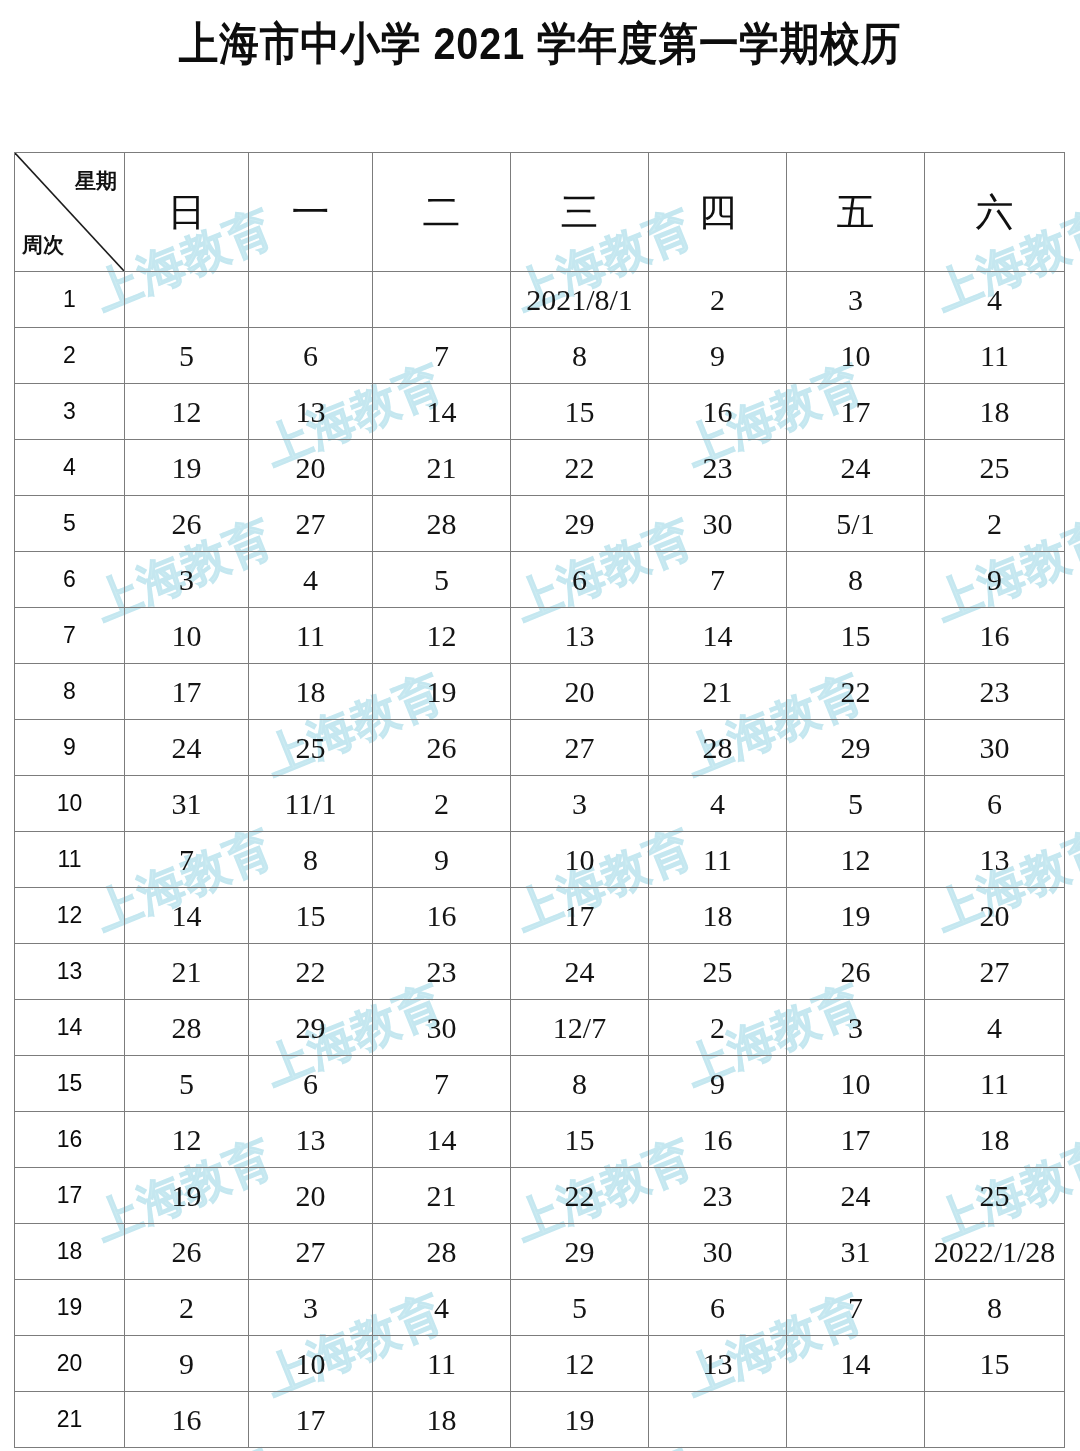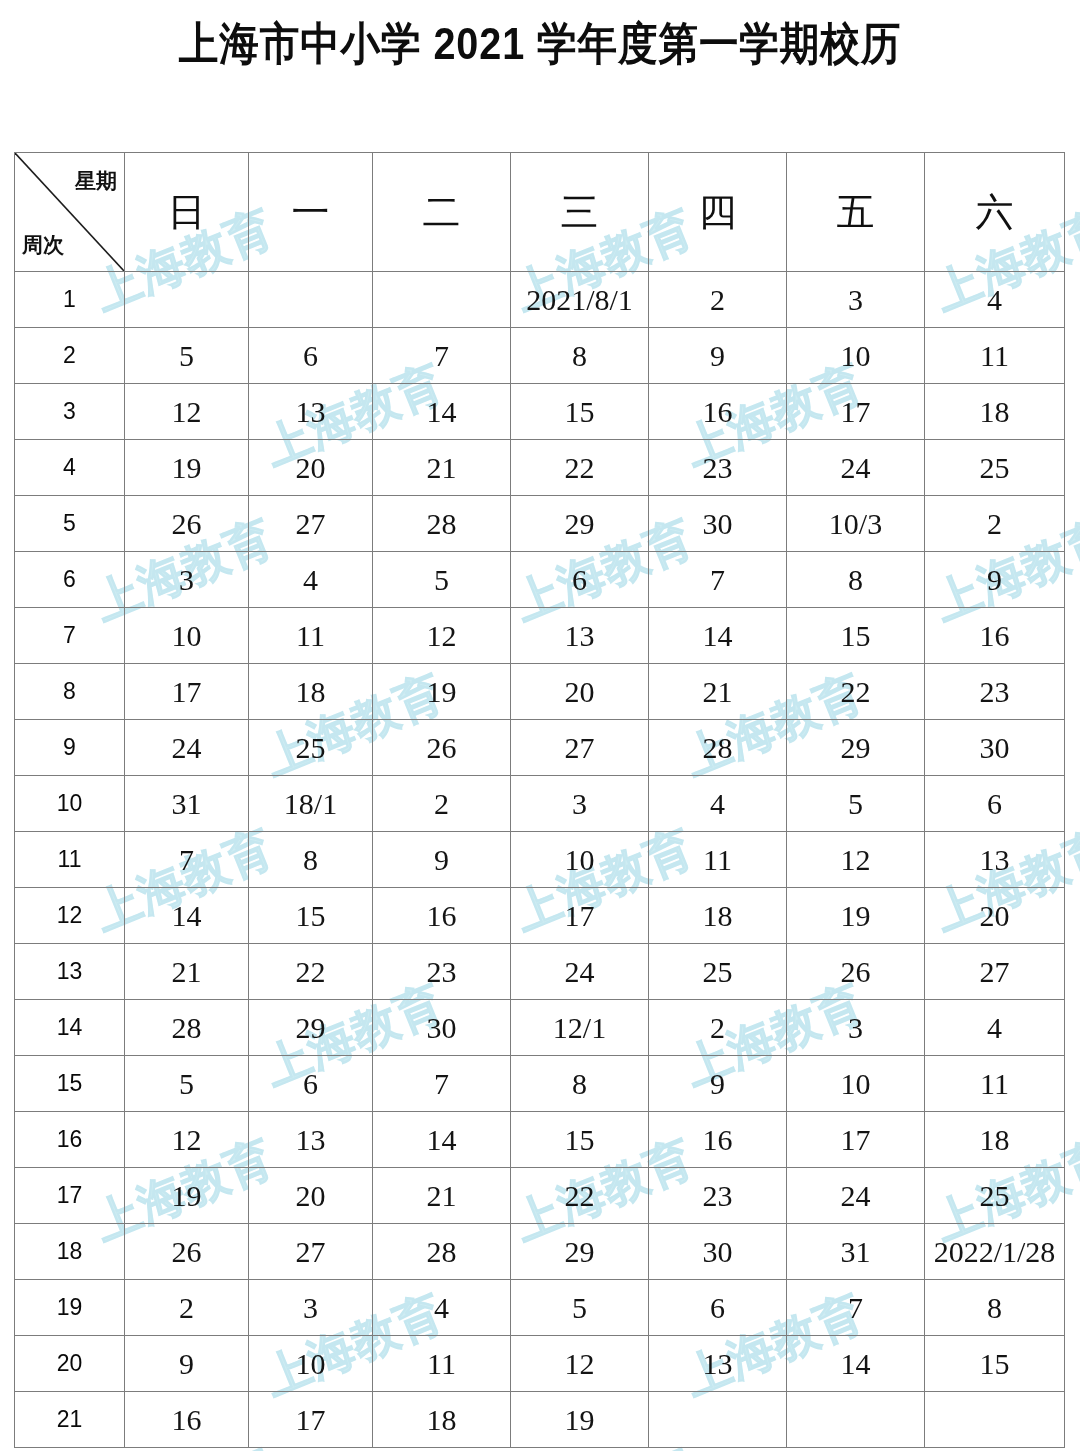--- a/index.html
+++ b/index.html
@@ -251,21 +251,21 @@
           <td class="date-cell">24</td>
           <td class="date-cell">25</td>
         </tr>
         <tr class="data-row">
           <td class="week-number-cell">5</td>
           <td class="date-cell">26</td>
           <td class="date-cell">27</td>
           <td class="date-cell">28</td>
           <td class="date-cell">29</td>
           <td class="date-cell">30</td>
-          <td class="date-cell">10/3</td>
+          <td class="date-cell">5/1</td>
           <td class="date-cell">2</td>
         </tr>
         <tr class="data-row">
           <td class="week-number-cell">6</td>
           <td class="date-cell">3</td>
           <td class="date-cell">4</td>
           <td class="date-cell">5</td>
           <td class="date-cell">6</td>
           <td class="date-cell">7</td>
           <td class="date-cell">8</td>
@@ -297,21 +297,21 @@
           <td class="date-cell">25</td>
           <td class="date-cell">26</td>
           <td class="date-cell">27</td>
           <td class="date-cell">28</td>
           <td class="date-cell">29</td>
           <td class="date-cell">30</td>
         </tr>
         <tr class="data-row">
           <td class="week-number-cell">10</td>
           <td class="date-cell">31</td>
-          <td class="date-cell">18/1</td>
+          <td class="date-cell">11/1</td>
           <td class="date-cell">2</td>
           <td class="date-cell">3</td>
           <td class="date-cell">4</td>
           <td class="date-cell">5</td>
           <td class="date-cell">6</td>
         </tr>
         <tr class="data-row">
           <td class="week-number-cell">11</td>
           <td class="date-cell">7</td>
           <td class="date-cell">8</td>
@@ -339,21 +339,21 @@
           <td class="date-cell">24</td>
           <td class="date-cell">25</td>
           <td class="date-cell">26</td>
           <td class="date-cell">27</td>
         </tr>
         <tr class="data-row">
           <td class="week-number-cell">14</td>
           <td class="date-cell">28</td>
           <td class="date-cell">29</td>
           <td class="date-cell">30</td>
-          <td class="date-cell">12/1</td>
+          <td class="date-cell">12/7</td>
           <td class="date-cell">2</td>
           <td class="date-cell">3</td>
           <td class="date-cell">4</td>
         </tr>
         <tr class="data-row">
           <td class="week-number-cell">15</td>
           <td class="date-cell">5</td>
           <td class="date-cell">6</td>
           <td class="date-cell">7</td>
           <td class="date-cell">8</td>

